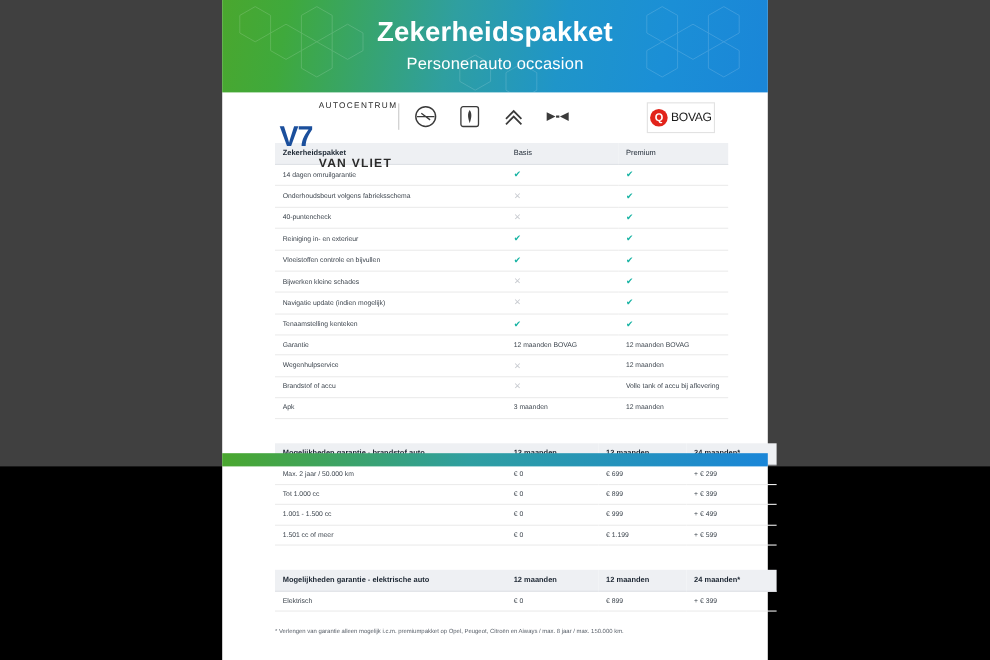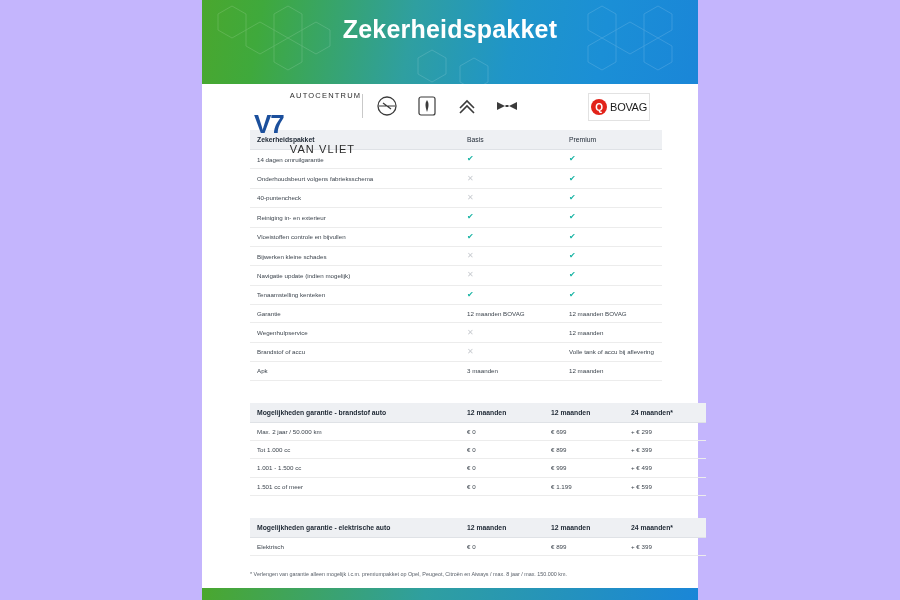--- a/index.html
+++ b/index.html
@@ -7,22 +7,22 @@
     padding: 0;
     background: #000;
     width: 900px;
     height: 600px;
     overflow: hidden;
     font-family: "Liberation Sans", sans-serif;
   }
   #page {
     position: relative;
     width: 900px;
-    height: 600px;
-    background: #c4b5fd;
+    height: 424px;
+    background: #404040;
   }
   .sheet {
     position: absolute;
     left: 202px;
     top: 0px;
     width: 496px;
     height: 600px;
     background: #ffffff;
   }
 
@@ -88,21 +88,21 @@
   }
   .brandlogo .t1 {
     font-size: 7.5px;
     letter-spacing: 1.2px;
     color: #2b2b2b;
   }
   .brandlogo .t2 {
     font-size: 11px;
     letter-spacing: 1.1px;
     color: #2b2b2b;
-    font-weight: normal;
+    font-weight: bold;
     margin-top: 44px;
   }
   .vsep {
     position: absolute;
     left: 160px;
     top: 10px;
     width: 1px;
     height: 24px;
     background: #c9c9c9;
   }
@@ -241,20 +241,21 @@
           <polygon points="400,6 414,14 414,30 400,38 386,30 386,14"></polygon>
           <polygon points="428,22 442,30 442,46 428,54 414,46 414,30"></polygon>
           <polygon points="456,6 470,14 470,30 456,38 442,30 442,14"></polygon>
           <polygon points="400,38 414,46 414,62 400,70 386,62 386,46"></polygon>
           <polygon points="456,38 470,46 470,62 456,70 442,62 442,46"></polygon>
           <polygon points="230,50 244,58 244,74 230,82 216,74 216,58"></polygon>
           <polygon points="272,58 286,66 286,82 272,90 258,82 258,66"></polygon>
         </g>
       </svg>
       <div class="banner-title">Zekerheidspakket</div>
+      <div class="banner-sub">Personenauto occasion</div>
     </div>
 
     <div class="logostrip">
       <div class="brandlogo">
         <div class="mark">V7</div>
         <div class="txt">
           <div class="t1">AUTOCENTRUM</div>
           <div class="t2">VAN VLIET</div>
         </div>
       </div>

